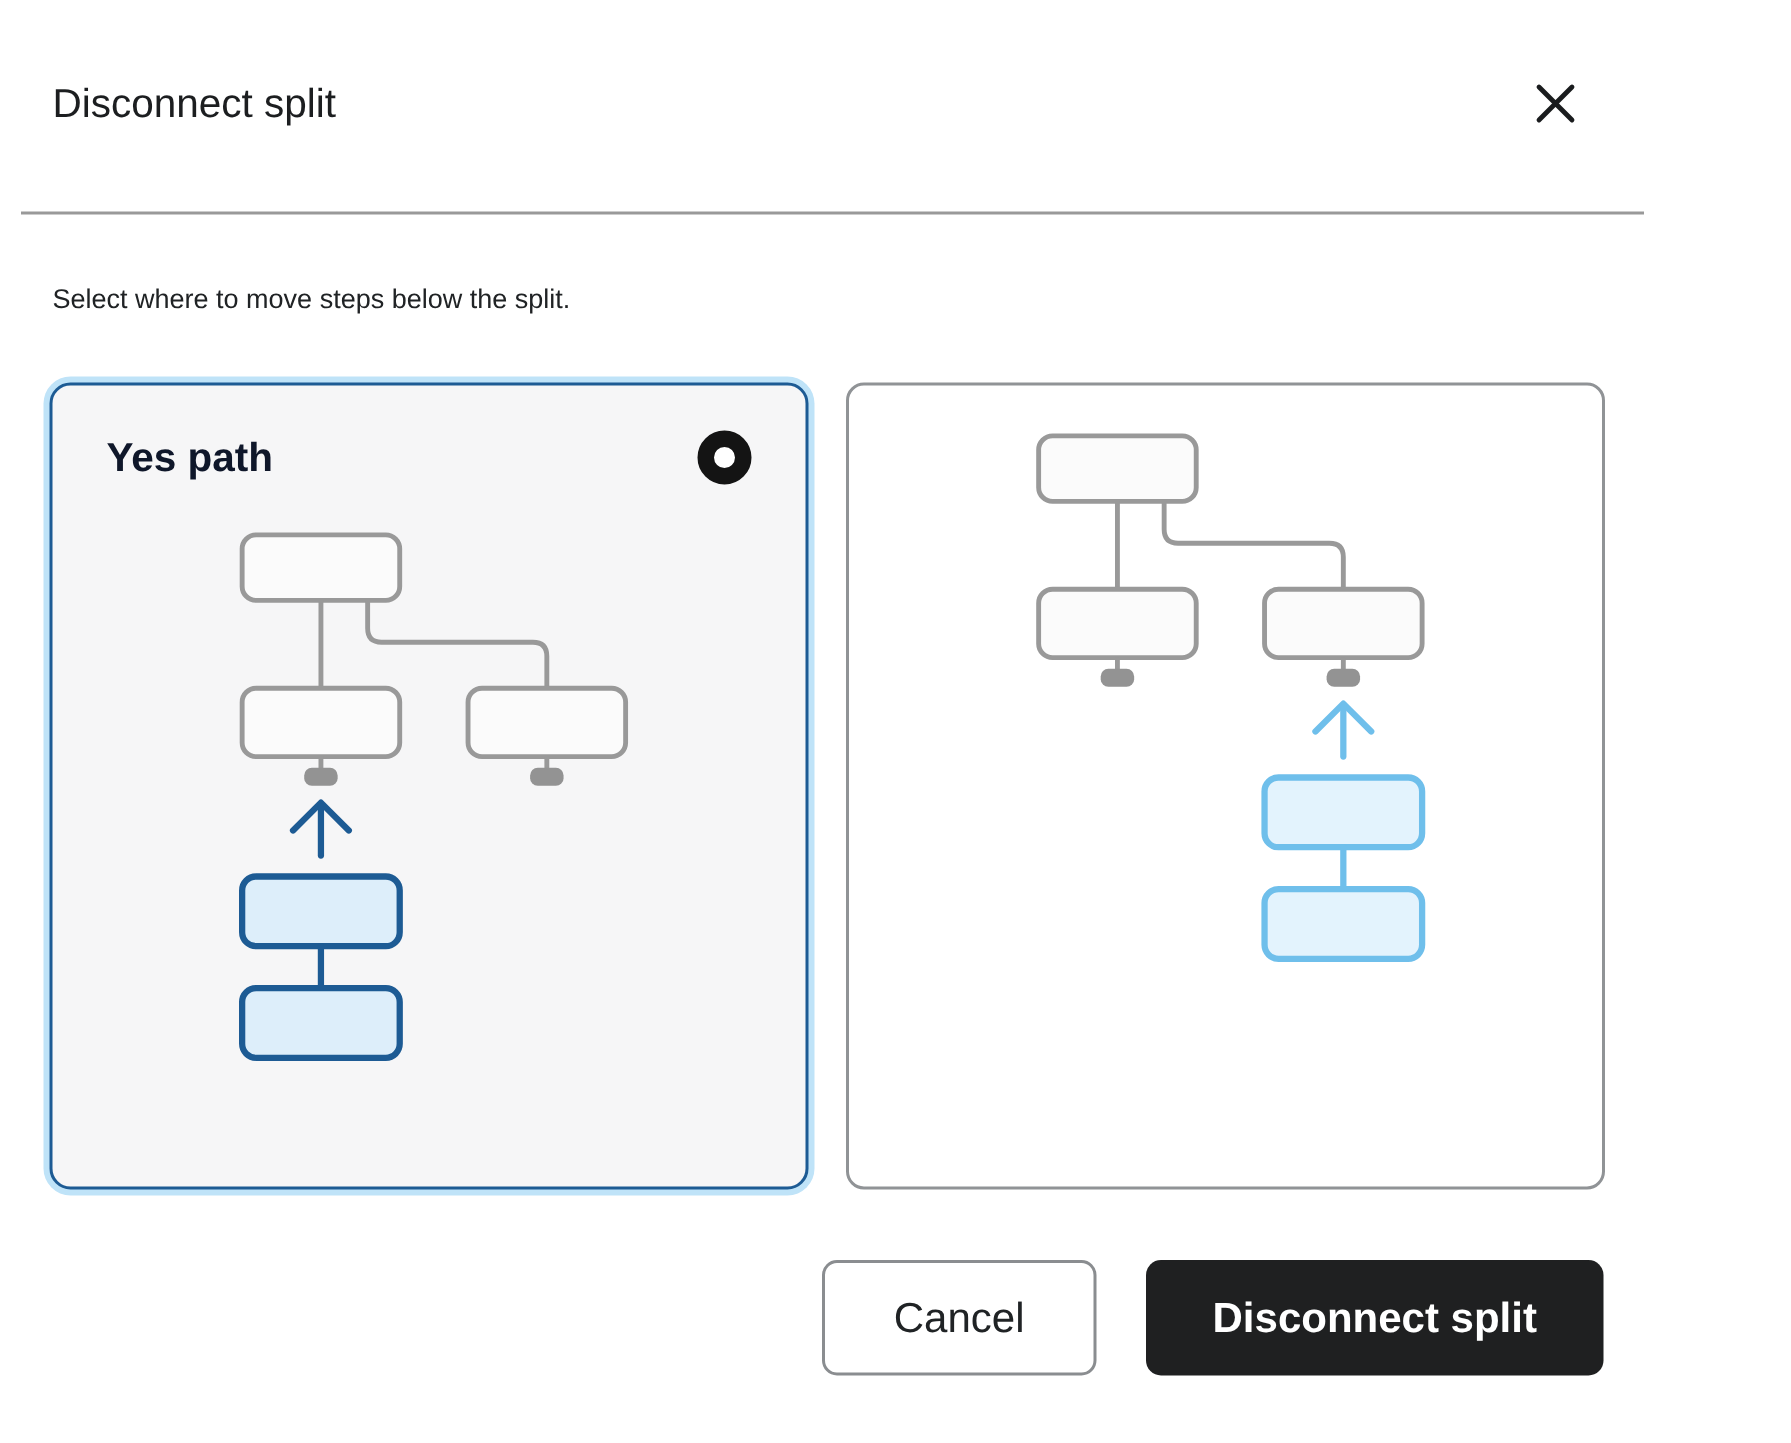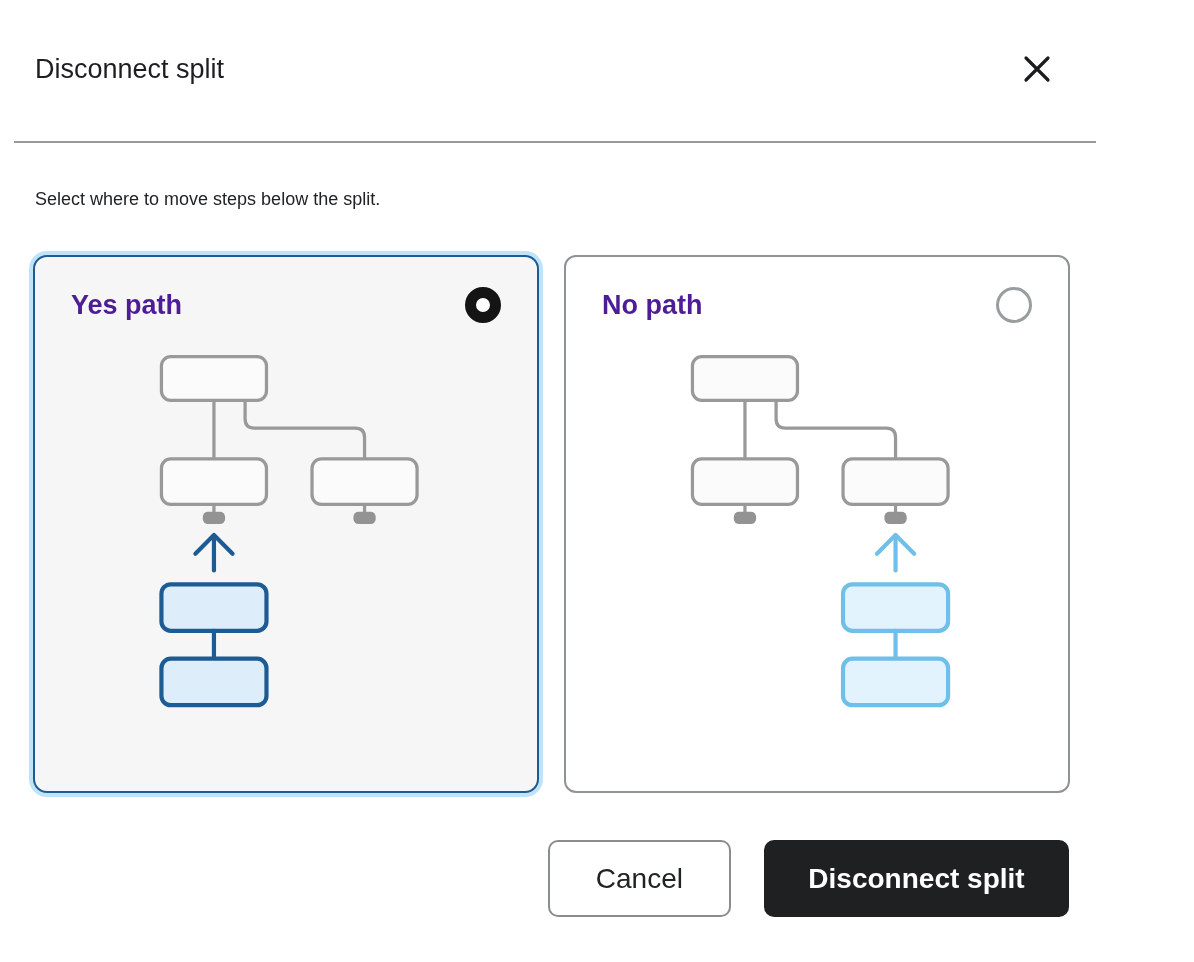--- a/index.html
+++ b/index.html
@@ -37,21 +37,21 @@
   .dialog-description{font-size:18px;line-height:30px;margin:41px 35px 0 35px;color:#202325;}
 
   .options-row{display:flex;gap:25px;margin:41px 40px 0 33px;}
   .option-card{flex:1;height:538px;border-radius:12px;background:#ffffff;
     border:2px solid var(--unselected-card-border);cursor:pointer;position:relative;}
   .option-card.selected{background:var(--selected-card-bg);
     border:2.5px solid var(--selected-card-border);border-radius:14px;
     box-shadow:0 0 0 4px var(--selected-card-halo);}
   .card-header{display:flex;justify-content:space-between;align-items:center;
     padding:30px 36px 0 36px;}
-  .card-label{font-size:27px;font-weight:700;color:#4c1d95;}
+  .card-label{font-size:27px;font-weight:700;color:#0f172a;}
   .radio{width:36px;height:36px;border-radius:50%;background:#ffffff;flex:0 0 auto;}
   .radio.checked{border:11px solid var(--radio-selected);}
   .radio.unchecked{border:3.5px solid var(--radio-unselected);background:transparent;}
 
   .diagram{display:block;margin-top:28px;width:100%;height:400px;}
   .d-box{stroke:var(--diagram-gray);stroke-width:3.5;fill:var(--diagram-box-fill);}
   .d-line{stroke:var(--diagram-gray);stroke-width:3.5;fill:none;}
   .d-nub{fill:#939393;stroke:none;}
   .card-yes{--hl-stroke:var(--highlight-dark-stroke);--hl-fill:var(--highlight-dark-fill);}
   .card-no{--hl-stroke:var(--highlight-light-stroke);--hl-fill:var(--highlight-light-fill);}
@@ -109,24 +109,20 @@
 
         <path class="d-hl-line" d="M172.5 218 L192.5 198 L212.5 218"></path>
         <path class="d-hl-line" d="M192.5 201 V236"></path>
         <rect class="d-hl-box" x="136" y="251" width="113" height="50" rx="10"></rect>
         <path class="d-hl-line" d="M192.5 301 V331"></path>
         <rect class="d-hl-box" x="136" y="331" width="113" height="50" rx="10"></rect>
       </svg>
     </div>
 
     <div class="option-card card-no">
-      <div class="card-header">
-        <div class="card-label">No path</div>
-        <div class="radio unchecked"></div>
-      </div>
       <svg class="diagram" viewBox="0 0 540 400" preserveAspectRatio="xMidYMin meet">
 
         <rect class="d-box" x="136" y="6" width="113" height="47" rx="10"></rect>
         <path class="d-line" d="M192.5 53 V116"></path>
         <path class="d-line" d="M226 53 V73 Q226 83 236 83 H344.5 Q354.5 83 354.5 93 V116"></path>
         <rect class="d-box" x="136" y="116" width="113" height="49" rx="10"></rect>
         <rect class="d-box" x="298" y="116" width="113" height="49" rx="10"></rect>
         <path class="d-line" d="M192.5 165 V176"></path>
         <rect class="d-nub" x="180.5" y="173" width="24" height="13" rx="5.5"></rect>
         <path class="d-line" d="M354.5 165 V176"></path>

